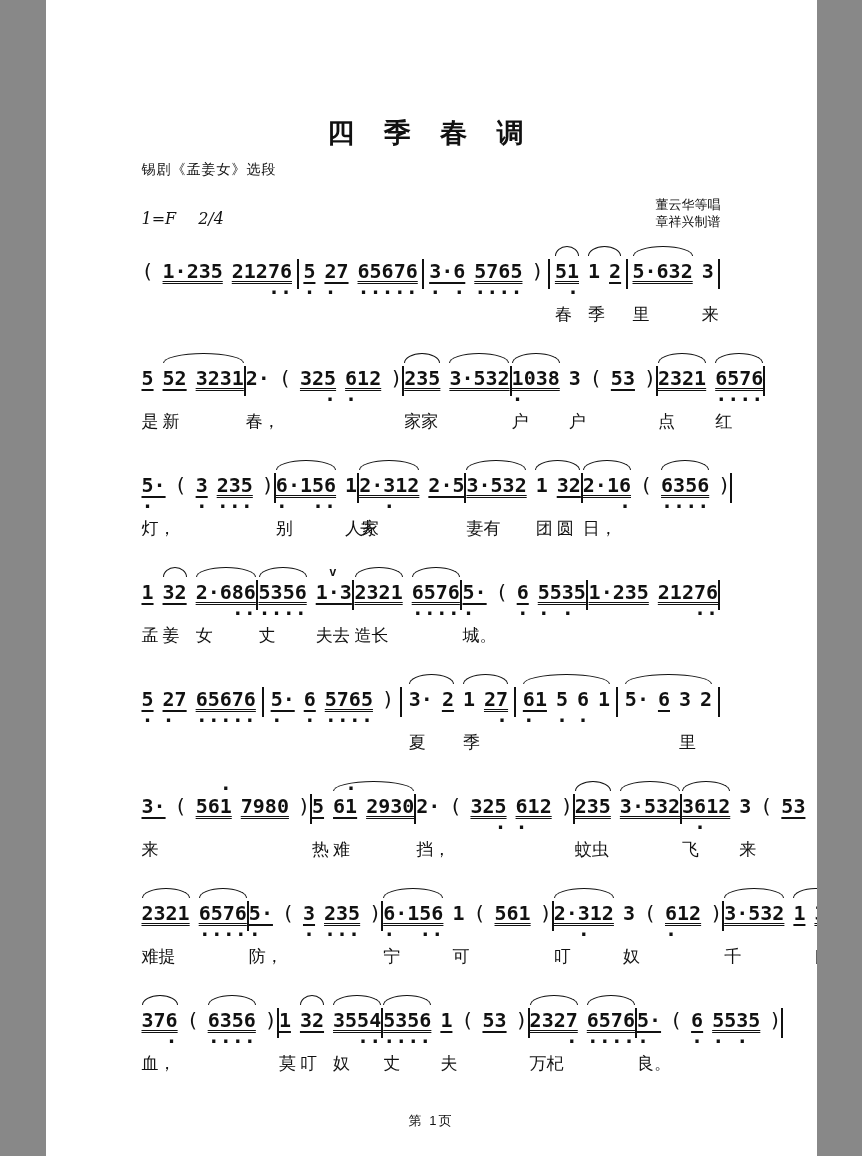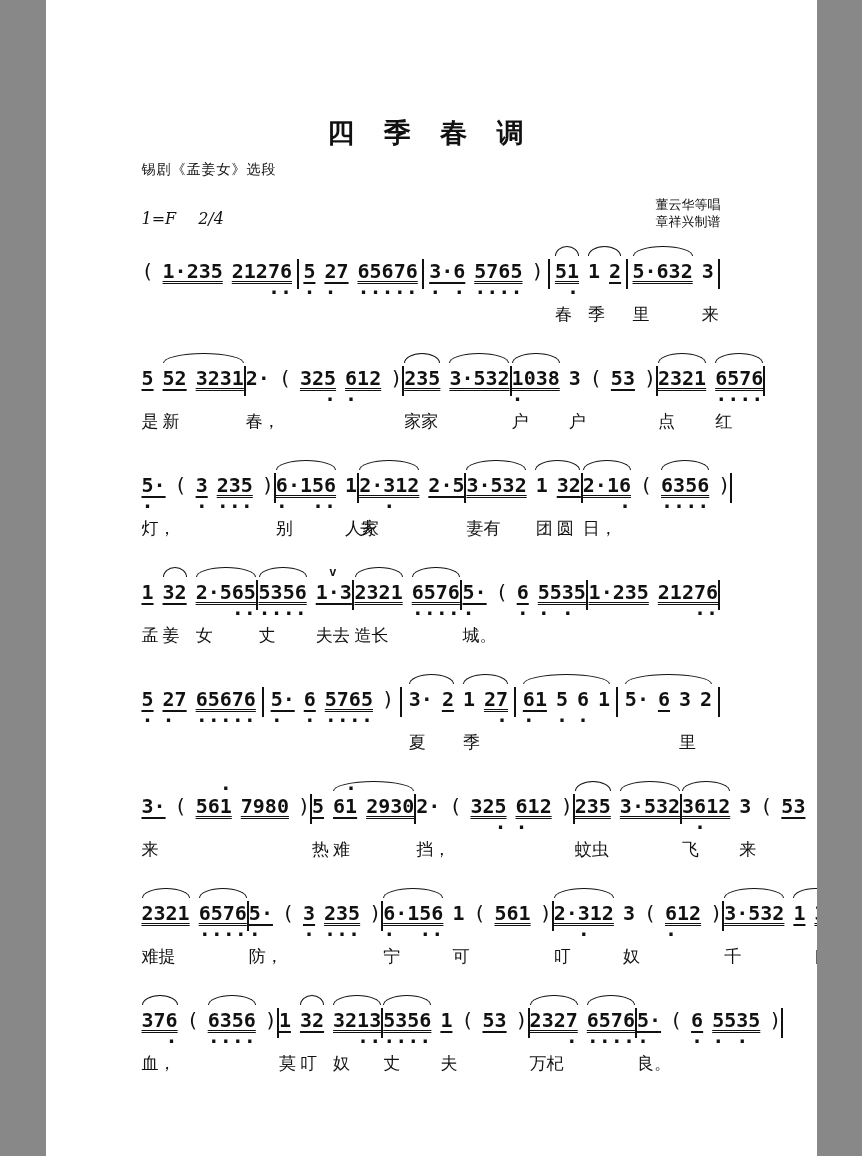--- a/index.html
+++ b/index.html
@@ -361,21 +361,21 @@
             <div class="digits u1">1</div>
             <div class="bl"></div>
             <div class="lyr">孟</div>
           </div>
           <div class="tok">
             <div class="digits u1">32</div>
             <div class="bl"></div>
             <div class="lyr">姜</div>
           </div>
           <div class="tok">
-            <div class="digits u2">2·565</div>
+            <div class="digits u2">2·686</div>
             <div class="bl">   ..</div>
             <div class="lyr">女</div>
           </div>
           <div class="arc" style="left: 21px; width: 24px;"></div>
           <div class="arc" style="left: 54px; width: 60px;"></div>
         </div>
         <div class="bar"></div>
         <div class="measure">
           <div class="tok">
             <div class="digits u2">5356</div>
@@ -836,21 +836,21 @@
             <div class="digits u1">1</div>
             <div class="bl"></div>
             <div class="lyr">莫</div>
           </div>
           <div class="tok">
             <div class="digits u1">32</div>
             <div class="bl"></div>
             <div class="lyr">叮</div>
           </div>
           <div class="tok">
-            <div class="digits u2">3213</div>
+            <div class="digits u2">3554</div>
             <div class="bl">  ..</div>
             <div class="lyr">奴</div>
           </div>
           <div class="arc" style="left: 21px; width: 24px;"></div>
           <div class="arc" style="left: 54px; width: 48px;"></div>
         </div>
         <div class="bar"></div>
         <div class="measure">
           <div class="tok">
             <div class="digits u2">5356</div>
@@ -918,13 +918,14 @@
           </div>
           <div class="tok paren">
             <div class="digits">)</div>
             <div class="bl"></div>
             <div class="lyr"></div>
           </div>
         </div>
         <div class="bar"></div>
       </div>
     </div>
+  <div class="footer">第 1页</div>
 </div>
 
 </body></html>

